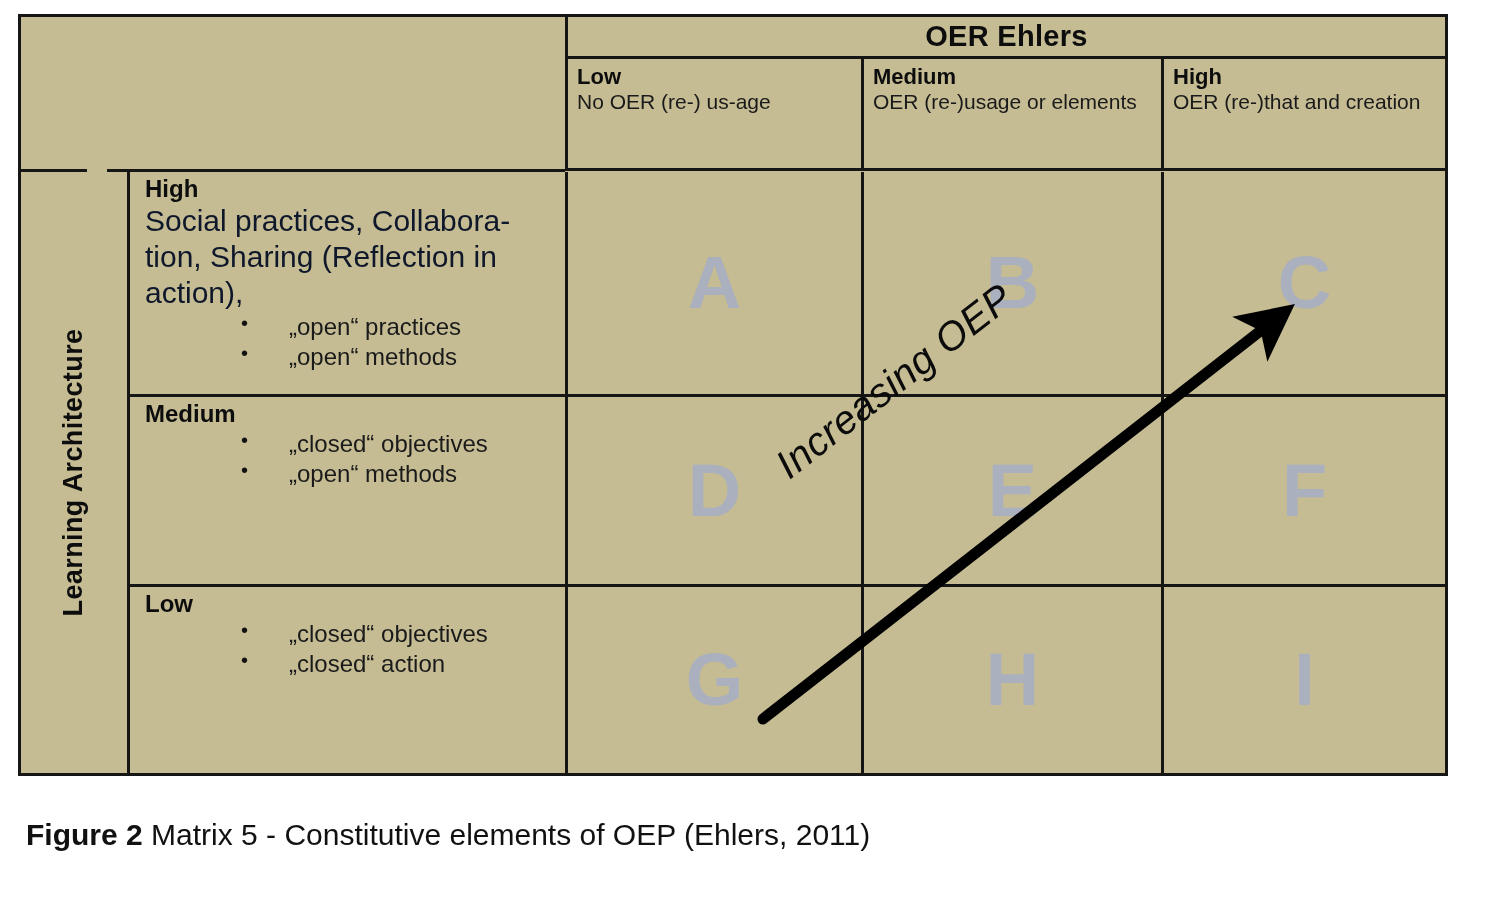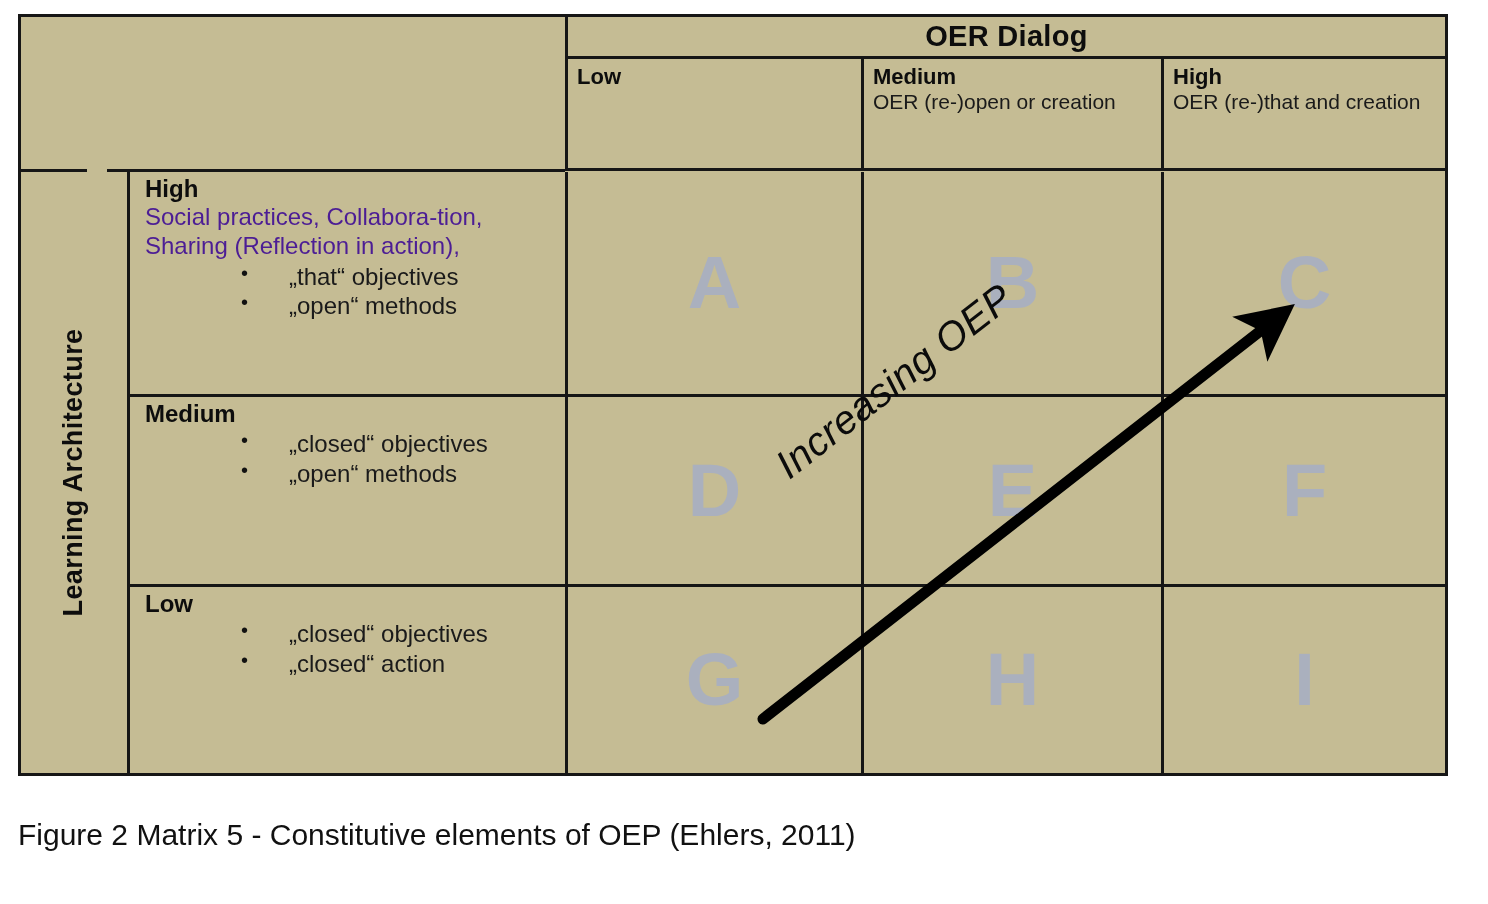--- a/index.html
+++ b/index.html
@@ -132,22 +132,22 @@
   #rowdesc-low    { top: 570px; height: 186px; }
 
   .rowdesc .lvl {
     font-size: 24px;
     font-weight: bold;
     color: #0d0d0d;
     display: block;
     line-height: 1.18;
   }
   .rowdesc .desc {
-    font-size: 24px;
-    color: #4c1d95;
+    font-size: 30px;
+    color: #0f172a;
     display: block;
     line-height: 1.2;
   }
   .rowdesc ul {
     margin: 1px 0 0 0;
     padding: 0 0 0 96px;
     list-style: none;
   }
   .rowdesc ul li {
     font-size: 24px;
@@ -213,61 +213,63 @@
   
   #figure-caption {
     position: absolute;
     left: 18px;
     top: 818px;
     font-size: 30px;
     color: #111111;
     white-space: nowrap;
   }
   #figure-caption .cap-label {
-    font-weight: normal;
+    font-weight: bold;
+    margin-left: 8px;
   }
 </style>
 </head>
 <body>
 
 <div id="figure-root">
 
   <div id="matrix-table">
 
     <div class="cellbox" id="oer-usage-header">
-      <span class="htitle">OER Dialog</span>
+      <span class="htitle">OER Ehlers</span>
     </div>
 
     <div class="cellbox colhead" id="colhead-low">
       <span class="lvl">Low</span>
+      <span class="desc">No OER (re-) us-age</span>
     </div>
 
     <div class="cellbox colhead" id="colhead-medium">
       <span class="lvl">Medium</span>
-      <span class="desc">OER (re-)open or creation</span>
+      <span class="desc">OER (re-)usage or elements</span>
     </div>
 
     <div class="cellbox colhead" id="colhead-high">
       <span class="lvl">High</span>
       <span class="desc">OER (re-)that and creation</span>
     </div>
 
     <div class="cellbox" id="corner-cell"></div>
     <div class="corner-rule" id="corner-rule-a"></div>
     <div class="corner-rule" id="corner-rule-b"></div>
 
     <div class="cellbox" id="axis-label-cell">
       <span class="vtext">Learning Architecture</span>
     </div>
 
     <div class="cellbox rowdesc" id="rowdesc-high">
       <span class="lvl">High</span>
       <span class="desc">Social practices, Collabora-tion, Sharing (Reflection in action),</span>
       <ul>
-        <li>„that“ objectives</li>
+        <li>„open“ practices</li>
         <li>„open“ methods</li>
       </ul>
     </div>
 
     <div class="cellbox rowdesc" id="rowdesc-medium">
       <span class="lvl">Medium</span>
       <ul>
         <li>„closed“ objectives</li>
         <li>„open“ methods</li>
       </ul>

